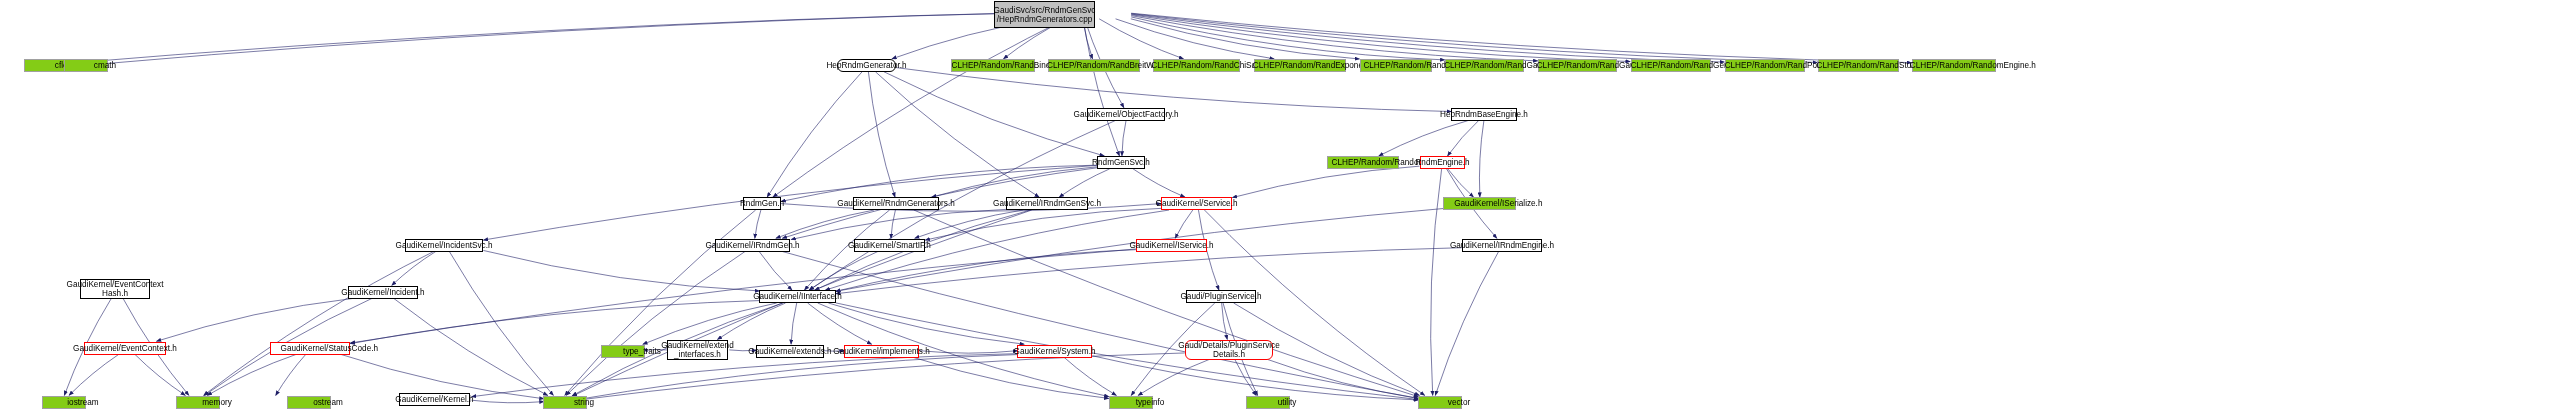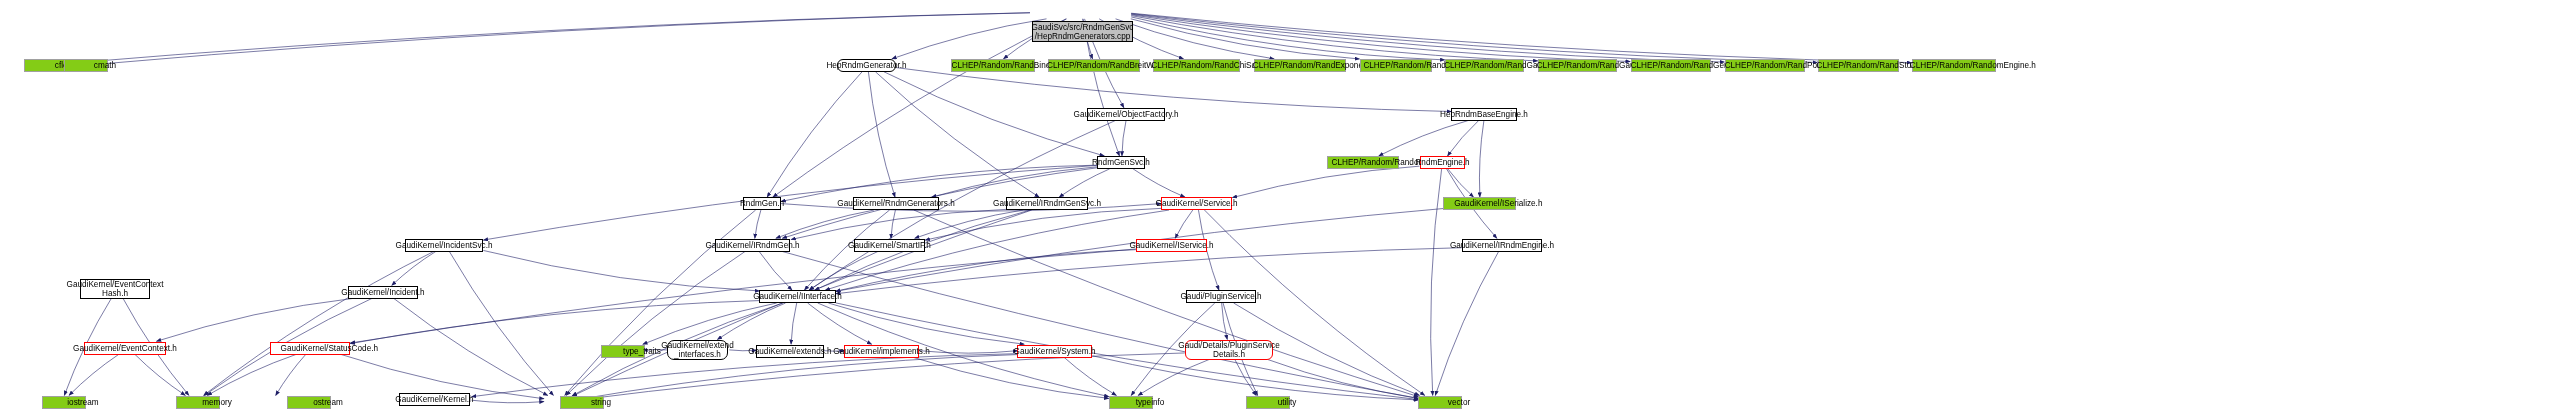--- a/index.html
+++ b/index.html
@@ -149,21 +149,21 @@
       <path d="M1727,601.0099809885932 Q1260.9550241001589,611.6988924337139 799,674.2267110266159" fill="none" stroke="#1f1f66" stroke-width="1" marker-end="url(#ah)"></path>
       <path d="M1727,602.5417406749556 Q1345.8355933985133,615.6715166268555 970,680.5275310834813" fill="none" stroke="#1f1f66" stroke-width="1" marker-end="url(#ah)"></path>
       <path d="M1805.6091954022988,607 Q1847,643.9640804597701 1894.8908045977012,672" fill="none" stroke="#1f1f66" stroke-width="1" marker-end="url(#ah)"></path>
       <path d="M1854,604.6118472330476 Q2127.505876075571,667.942631568608 2408,679.7451286048324" fill="none" stroke="#1f1f66" stroke-width="1" marker-end="url(#ah)"></path>
       <path d="M2052.38202247191,611 Q1989.017415730337,635.4685393258427 1931.752808988764,672" fill="none" stroke="#1f1f66" stroke-width="1" marker-end="url(#ah)"></path>
       <path d="M2096.123595505618,611 Q2111.2365168539327,643.3162921348314 2132.449438202247,672" fill="none" stroke="#1f1f66" stroke-width="1" marker-end="url(#ah)"></path>
       <path d="M2152.0898876404494,611 Q2276.7536143404564,656.7088004156653 2408,676.8265895953757" fill="none" stroke="#1f1f66" stroke-width="1" marker-end="url(#ah)"></path>
       <path d="M2011,599.8552631578947 Q1488.4763331465801,614.5696634860583 970,681.1263157894737" fill="none" stroke="#1f1f66" stroke-width="1" marker-end="url(#ah)"></path>
       <path d="M799,680.166265060241 Q860.3814457831326,687.5018072289157 922,682.5373493975903" fill="none" stroke="#1f1f66" stroke-width="1" marker-end="url(#ah)"></path>
     </svg>
-<div class="node root" style="left: 1032px; top: 1.2px; width: 101px; height: 21px; margin-top: 20px;">GaudiSvc/src/RndmGenSvc
+<div class="node root" style="left: 994px; top: 1.2px; width: 101px; height: 27px;">GaudiSvc/src/RndmGenSvc
 /HepRndmGenerators.cpp</div>
     <div class="node grey" style="left: 23.6px; top: 59px; width: 28px; height: 13px;">cfloat</div>
     <div class="node grey" style="left: 64px; top: 59px; width: 40px; height: 13px;">cmath</div>
     <div class="node black" style="left: 837px; top: 59px; width: 59px; height: 13px; border-radius: 6px;">HepRndmGenerator.h</div>
     <div class="node grey" style="left: 951px; top: 59px; width: 84px; height: 13px;">CLHEP/Random/RandBinomial.h</div>
     <div class="node grey" style="left: 1048px; top: 59px; width: 92px; height: 13px;">CLHEP/Random/RandBreitWigner.h</div>
     <div class="node grey" style="left: 1153px; top: 59px; width: 87px; height: 13px;">CLHEP/Random/RandChiSquare.h</div>
     <div class="node grey" style="left: 1254px; top: 59px; width: 92px; height: 13px;">CLHEP/Random/RandExponential.h</div>
     <div class="node grey" style="left: 1360px; top: 59px; width: 72px; height: 13px;">CLHEP/Random/RandFlat.h</div>
     <div class="node grey" style="left: 1445px; top: 59px; width: 79px; height: 13px;">CLHEP/Random/RandGamma.h</div>
@@ -188,29 +188,29 @@
     <div class="node red" style="left: 1136px; top: 239px; width: 71px; height: 13px;">GaudiKernel/IService.h</div>
     <div class="node black" style="left: 1462px; top: 239px; width: 80px; height: 13px;">GaudiKernel/IRndmEngine.h</div>
     <div class="node black" style="left: 80px; top: 279px; width: 70px; height: 20px;">GaudiKernel/EventContext
 Hash.h</div>
     <div class="node black" style="left: 348px; top: 286px; width: 70px; height: 13px;">GaudiKernel/Incident.h</div>
     <div class="node black" style="left: 759px; top: 290px; width: 77px; height: 13px;">GaudiKernel/IInterface.h</div>
     <div class="node black" style="left: 1186px; top: 290px; width: 70px; height: 13px;">Gaudi/PluginService.h</div>
     <div class="node red" style="left: 84px; top: 342px; width: 82px; height: 13px;">GaudiKernel/EventContext.h</div>
     <div class="node red" style="left: 270px; top: 342px; width: 80px; height: 13px; padding-left: 41px;">GaudiKernel/StatusCode.h</div>
     <div class="node grey" style="left: 601px; top: 345px; width: 41px; height: 13px;">type_traits</div>
-    <div class="node black" style="left: 667px; top: 340px; width: 61px; height: 20px; border-radius: 7px;">GaudiKernel/extend
+    <div class="node black" style="left: 667px; top: 340px; width: 61px; height: 20px;">GaudiKernel/extend
 _interfaces.h</div>
     <div class="node black" style="left: 756px; top: 345px; width: 68px; height: 13px;">GaudiKernel/extends.h</div>
     <div class="node red" style="left: 844px; top: 345px; width: 75px; height: 13px;">GaudiKernel/implements.h</div>
     <div class="node red" style="left: 1017px; top: 345px; width: 75px; height: 13px;">GaudiKernel/System.h</div>
     <div class="node red" style="left: 1185px; top: 340px; width: 88px; height: 20px; border-radius: 6px;">Gaudi/Details/PluginService
 Details.h</div>
     <div class="node grey" style="left: 42px; top: 396px; width: 35px; height: 13px;">iostream</div>
     <div class="node grey" style="left: 176px; top: 396px; width: 33px; height: 13px;">memory</div>
     <div class="node grey" style="left: 253px; top: 396px; width: 33px; height: 13px; margin-left: 34px;">ostream</div>
     <div class="node black" style="left: 399px; top: 393px; width: 71px; height: 13px;">GaudiKernel/Kernel.h</div>
-    <div class="node grey" style="left: 543px; top: 396px; width: 44px; height: 13px; margin-left: 17px;">string</div>
+    <div class="node grey" style="left: 543px; top: 396px; width: 44px; height: 13px;">string</div>
     <div class="node grey" style="left: 1109px; top: 396px; width: 33px; height: 13px;">typeinfo</div>
     <div class="node grey" style="left: 1246px; top: 396px; width: 28px; height: 13px;">utility</div>
     <div class="node grey" style="left: 1418px; top: 396px; width: 28px; height: 13px;">vector</div>
   </div>
 
 
 </body></html>

